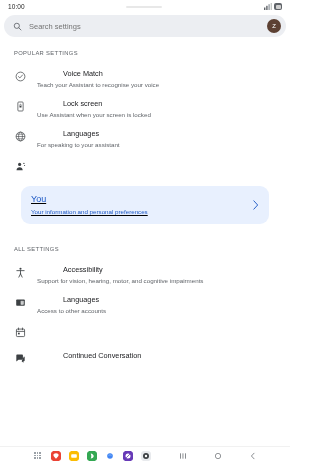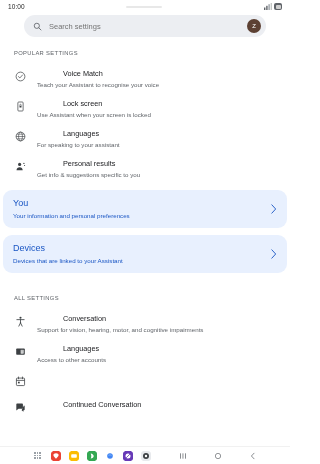--- a/index.html
+++ b/index.html
@@ -39,21 +39,21 @@
     border-radius: 2px;
     background: #5f6368;
     position: relative;
   }
   .batt::after{
     content:""; position:absolute; left:1.5px; top:1.5px;
     width:5px; height:4px; border-radius:1px; background:#cfcfcf;
   }
 
   
-  .search-wrap { padding: 2px 24px 0; }
+  .search-wrap { padding: 2px 4px 0; }
   .searchbar {
     height: 22px;
     background: #eceef2;
     border-radius: 14px;
     display: flex;
     align-items: center;
     padding: 0 5px 0 9px;
     gap: 7px;
   }
   .search-icon { flex: 0 0 auto; display: block; }
@@ -111,21 +111,21 @@
     font-size: 6.2px;
     color: #5f6368;
     line-height: 9px;
     margin-top: 1px;
     white-space: nowrap;
     overflow: hidden;
     text-overflow: ellipsis;
   }
 
   
-  .cards { padding: 6px 3px 2px; }
+  .cards { padding: 6px 21px 2px; text-decoration: underline; }
   .card {
     background: #e8f0fe;
     border-radius: 9px;
     padding: 7px 10px 8px;
     margin-bottom: 7px;
     display: flex;
     align-items: center;
     gap: 6px;
     position: relative;
   }
@@ -262,66 +262,53 @@
 
     <div class="row">
       <div class="row-icon">
         <svg width="11" height="11" viewBox="0 0 20 20">
           <circle cx="8.4" cy="6.2" r="2.9" fill="#3c4043"></circle>
           <path d="M2.8 16.6 c0-3.2 2.5-5.2 5.6-5.2 s5.6 2 5.6 5.2" fill="#3c4043"></path>
           <circle cx="16.2" cy="4.4" r="1.2" fill="#3c4043"></circle>
           <circle cx="17.4" cy="8.2" r="1" fill="#3c4043"></circle>
         </svg>
       </div>
-      <div class="row-text">
-        <div class="row-title">Personal results</div>
-        <div class="row-sub">Get info &amp; suggestions specific to you</div>
-      </div>
     </div>
 
   </div>
 
   <div class="cards">
 
     <div class="card">
       <div class="card-text">
         <div class="card-title">You</div>
         <div class="card-sub">Your information and personal preferences</div>
       </div>
       <svg class="chev" width="7" height="10" viewBox="0 0 8 12">
         <path d="M2 1 L6.6 6 L2 11" fill="none" stroke="#1a56c4" stroke-width="1.1" stroke-linecap="round" stroke-linejoin="round"></path>
       </svg>
     </div>
 
-    <div class="card">
-      <div class="card-text">
-        <div class="card-title">Devices</div>
-        <div class="card-sub">Devices that are linked to your Assistant</div>
-      </div>
-      <svg class="chev" width="7" height="10" viewBox="0 0 8 12">
-        <path d="M2 1 L6.6 6 L2 11" fill="none" stroke="#1a56c4" stroke-width="1.1" stroke-linecap="round" stroke-linejoin="round"></path>
-      </svg>
-    </div>
 
   </div>
 
   <div class="section-title">ALL SETTINGS</div>
 
   <div class="rows">
 
     <div class="row">
       <div class="row-icon">
         <svg width="11" height="11" viewBox="0 0 20 20">
           <circle cx="10" cy="3.2" r="1.9" fill="#3c4043"></circle>
           <path d="M3.4 6.6 H16.6" stroke="#3c4043" stroke-width="1.5" stroke-linecap="round"></path>
           <path d="M10 6.6 V12.4 M10 12.4 L7 18.4 M10 12.4 L13 18.4" stroke="#3c4043" stroke-width="1.5" stroke-linecap="round" fill="none"></path>
         </svg>
       </div>
       <div class="row-text">
-        <div class="row-title">Conversation</div>
+        <div class="row-title">Accessibility</div>
         <div class="row-sub">Support for vision, hearing, motor, and cognitive impairments</div>
       </div>
     </div>
 
     <div class="row">
       <div class="row-icon">
         <svg width="11" height="11" viewBox="0 0 20 20">
           <rect x="2.2" y="4.6" width="15.6" height="11.4" rx="1.4" fill="#3c4043"></rect>
           <rect x="10.4" y="7" width="5.2" height="6.8" fill="#ffffff"></rect>
           <rect x="11.6" y="8.2" width="1.2" height="1.2" fill="#3c4043"></rect>

